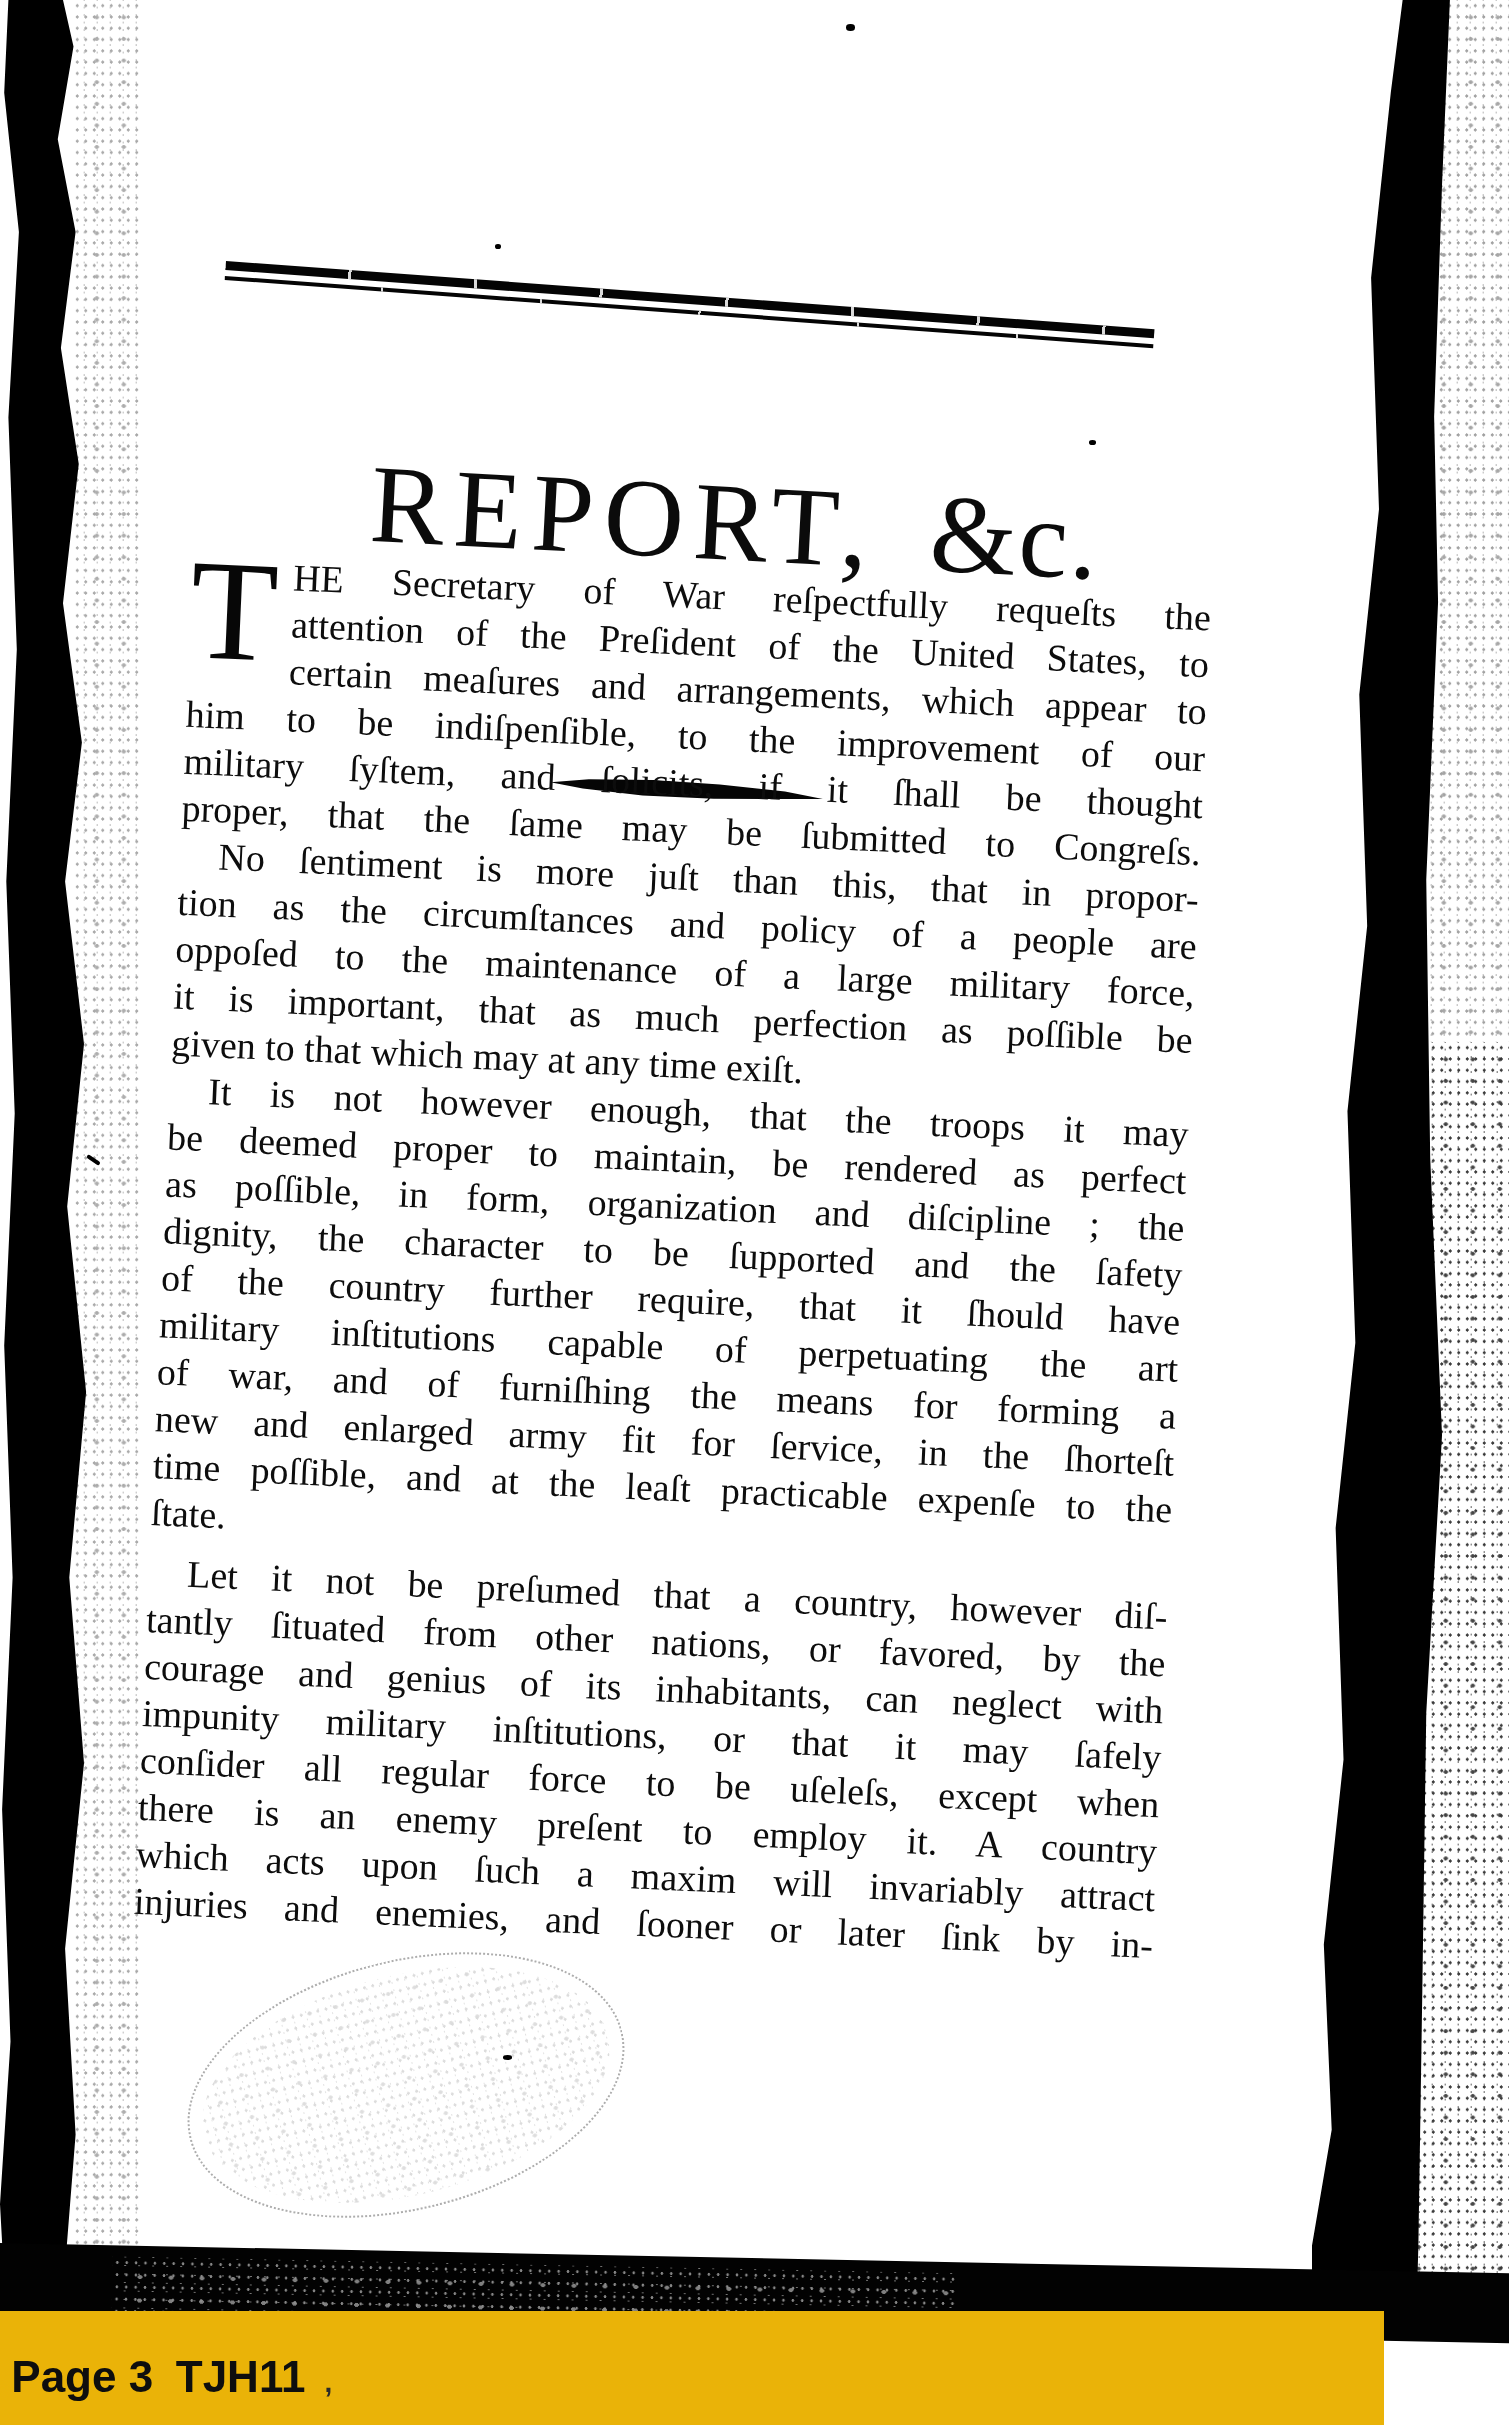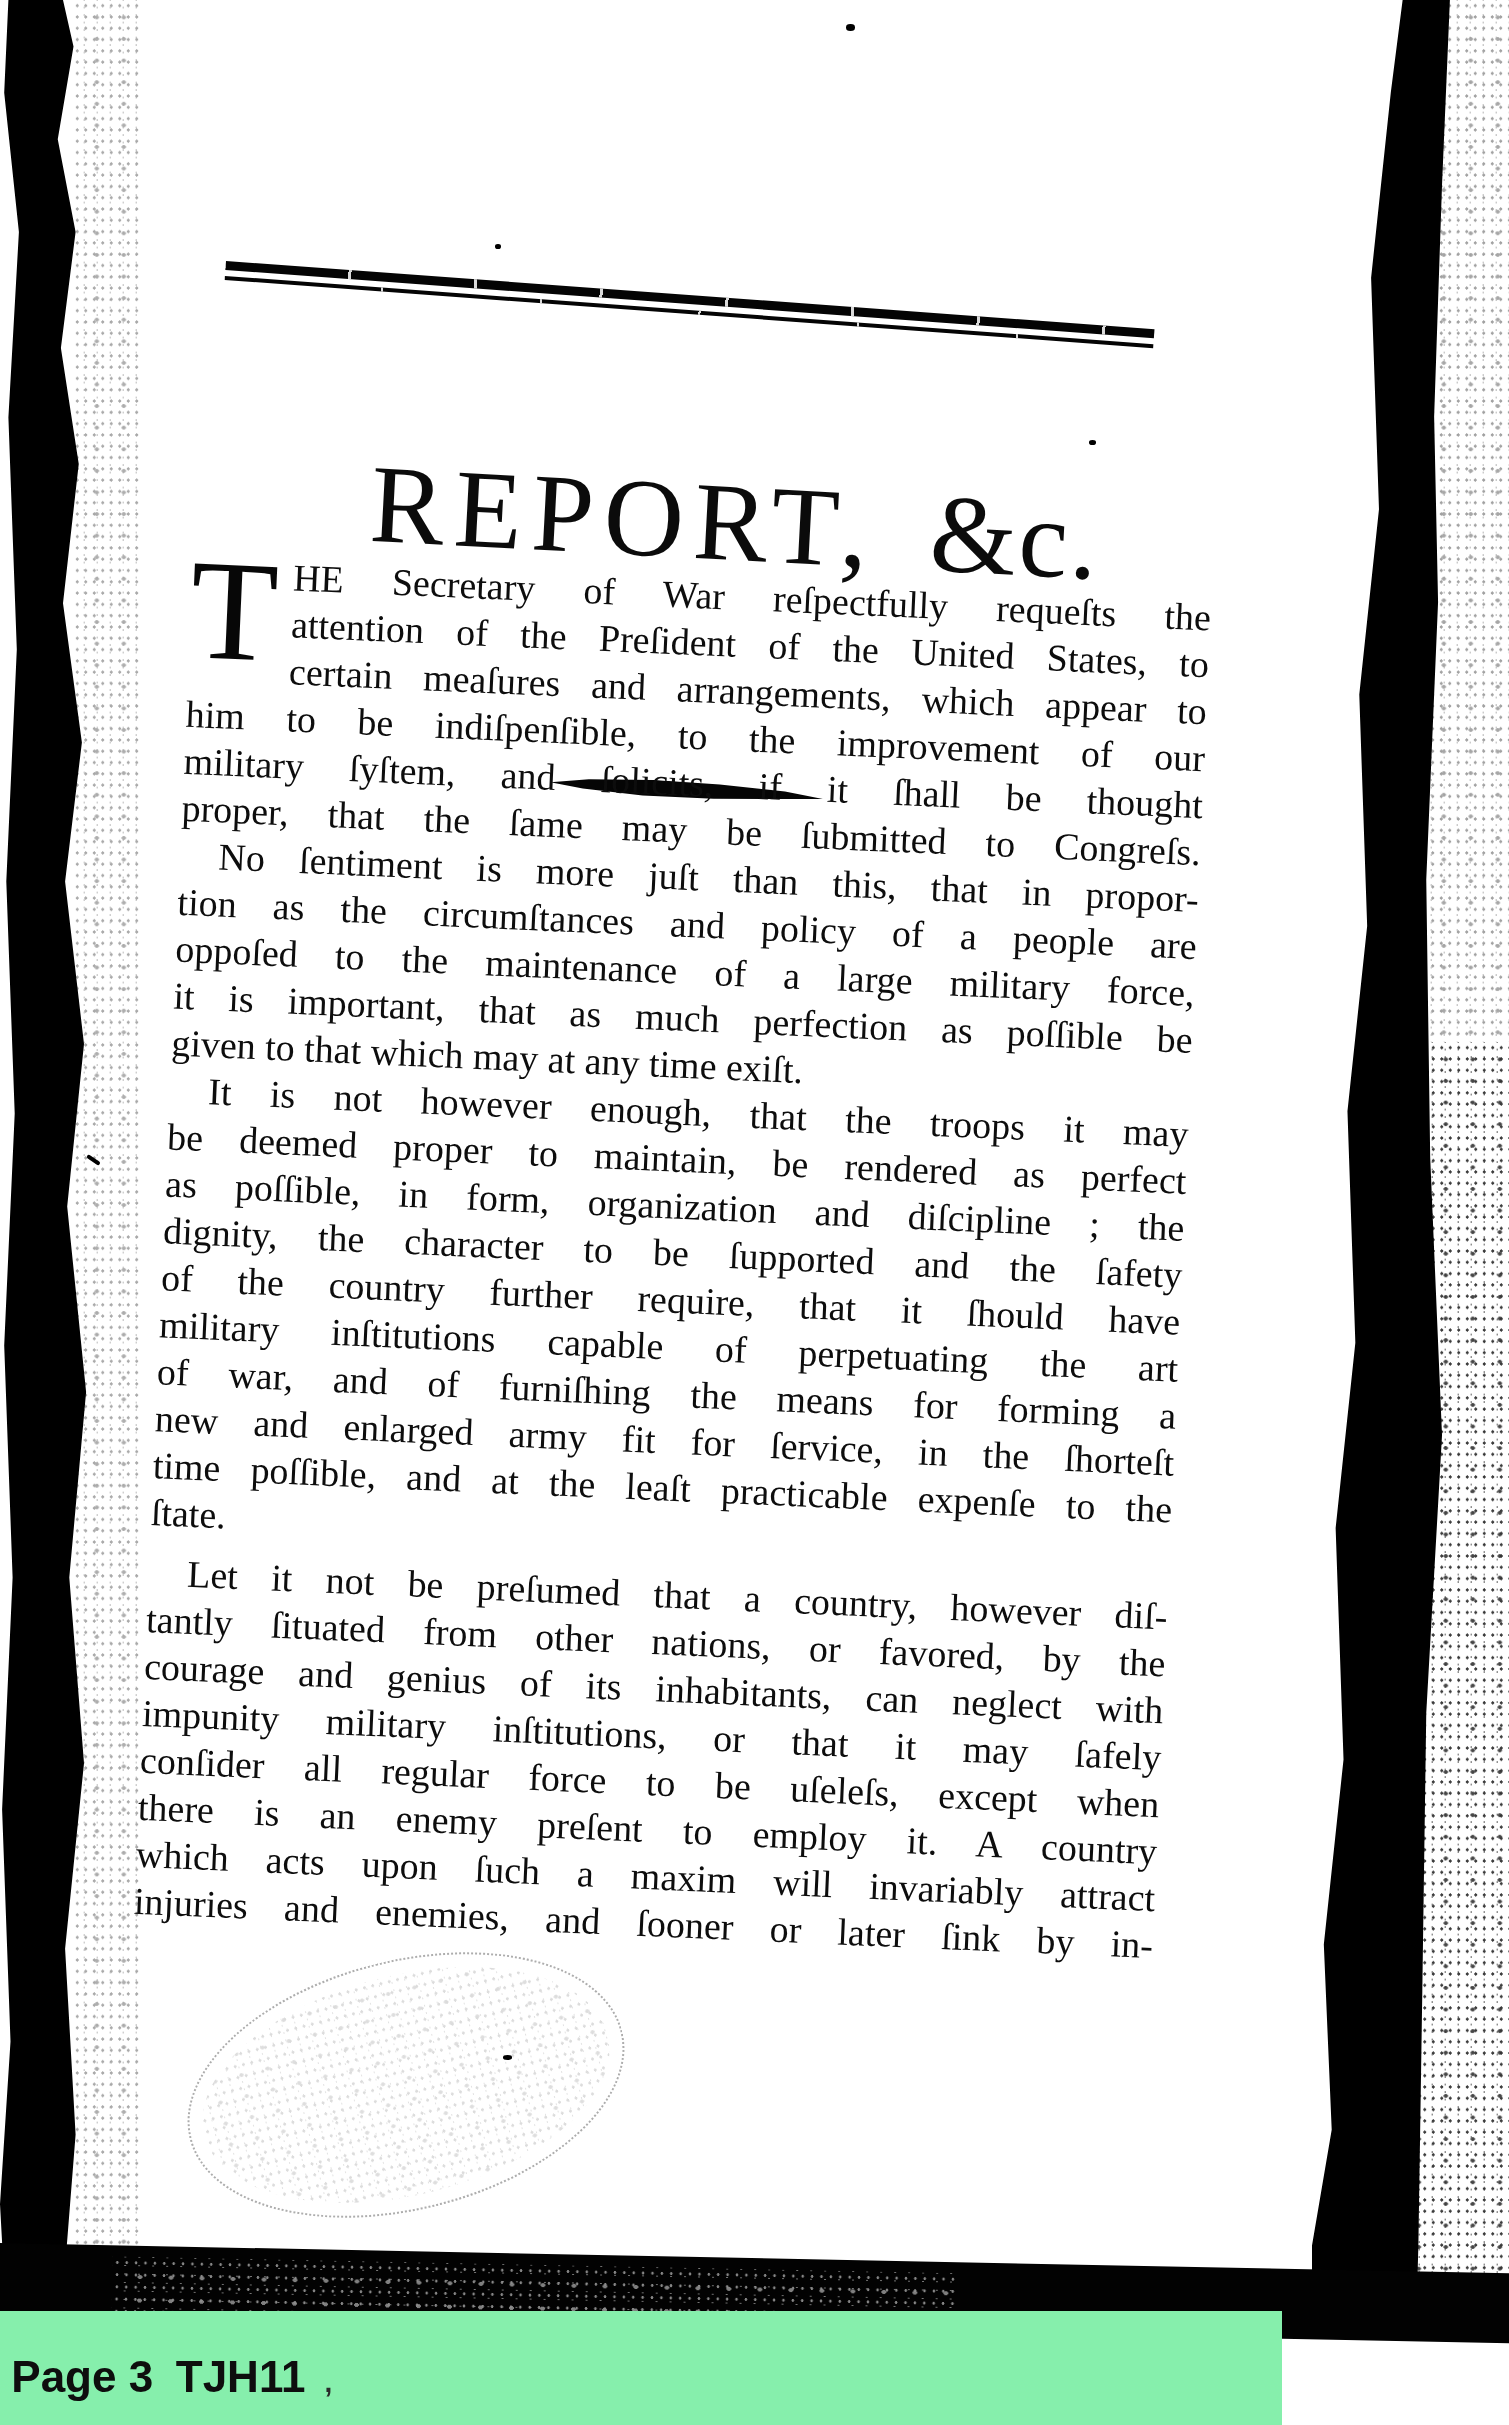--- a/index.html
+++ b/index.html
@@ -66,21 +66,21 @@
   .stamp .stamp-dots{position:absolute;inset:13px;border-radius:50%;opacity:.14;}
 
   .speck{position:absolute;background:#000;border-radius:50%;}
   .s1{left:846px;top:24.4px;width:8.5px;height:6.6px;}
   .s2{left:495px;top:244px;width:5.6px;height:4.7px;}
   .s3{left:1089px;top:440px;width:6.6px;height:4.7px;}
   .s4{left:86px;top:1158px;width:15px;height:3.8px;border-radius:1.9px;transform:rotate(35deg);}
   .s5{left:503px;top:2055px;width:9.4px;height:4.7px;}
 
   
-  .footer-strip{position:absolute;left:0;top:2311px;width:1282px;height:115px;background:#86efac;}
+  .footer-strip{position:absolute;left:0;top:2311px;width:1384px;height:115px;background:#eab308;}
   .footer{position:absolute;left:11.3px;top:41px;white-space:nowrap;
     font-family:"Liberation Sans","DejaVu Sans",sans-serif;font-weight:bold;font-size:44px;color:#0e0e0e;}
   .footer .code{margin-left:22.6px;}
   .footer .tick{margin-left:19px;font-size:28px;color:#2a2a2a;}
 </style>
 </head>
 <body>
 
 <div id="page">
 

